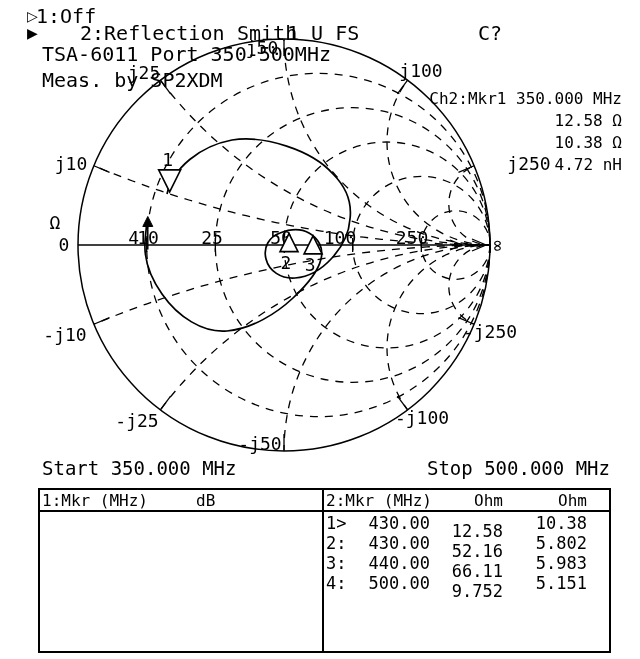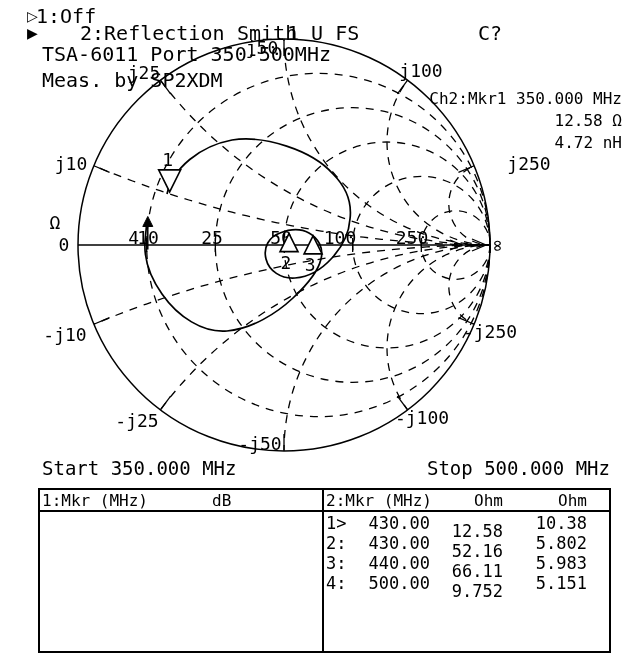--- a/index.html
+++ b/index.html
@@ -111,31 +111,32 @@
   <span class="abs t20" style="left:197px;top:23px;margin-left:40px;">Smith</span>
   <span class="abs t20" style="left:287px;top:23px;">1 U FS</span>
   <span class="abs t20" style="left:478px;top:23px;">C?</span>
 
   <span class="abs t20" style="left:42px;top:44px;">TSA-6011 Port 350-500MHz</span>
   <span class="abs t20" style="left:42px;top:70px;">Meas. by SP2XDM</span>
 
   <div class="readout t18">
     <div>Ch2:Mkr1  350.000 MHz</div>
     <div>12.58 Ω</div>
+    <div>10.38 Ω</div>
     <div>4.72 nH</div>
   </div>
 
   <span class="abs t19" style="left:42px;top:458px;">Start 350.000 MHz</span>
   <span class="abs t19" style="right:30px;top:458px;">Stop 500.000 MHz</span>
 
   <div class="tbl-frame"></div>
   <div class="tbl-div"></div>
   <div class="tbl-hr"></div>
   <span class="abs t17" style="left:42px;top:491px;">1:Mkr (MHz)</span>
-  <span class="abs t17" style="left:196px;top:491px;margin-left:16px;">dB</span>
+  <span class="abs t17" style="left:196px;top:491px;">dB</span>
   <span class="abs t17" style="left:326px;top:491px;">2:Mkr (MHz)</span>
   <span class="abs t17" style="left:432px;top:491px;width:71px;text-align:right;">Ohm</span>
   <span class="abs t17" style="left:512px;top:491px;width:75px;text-align:right;">Ohm</span>
   <div id="mkr-rows">
       <div class="trow" style="top: 513px;">
         <span class="c-id">1&gt;</span>
         <span class="c-f">430.00</span>
         <span class="c-v1">12.58</span>
         <span class="c-v2">10.38</span>
       </div>

